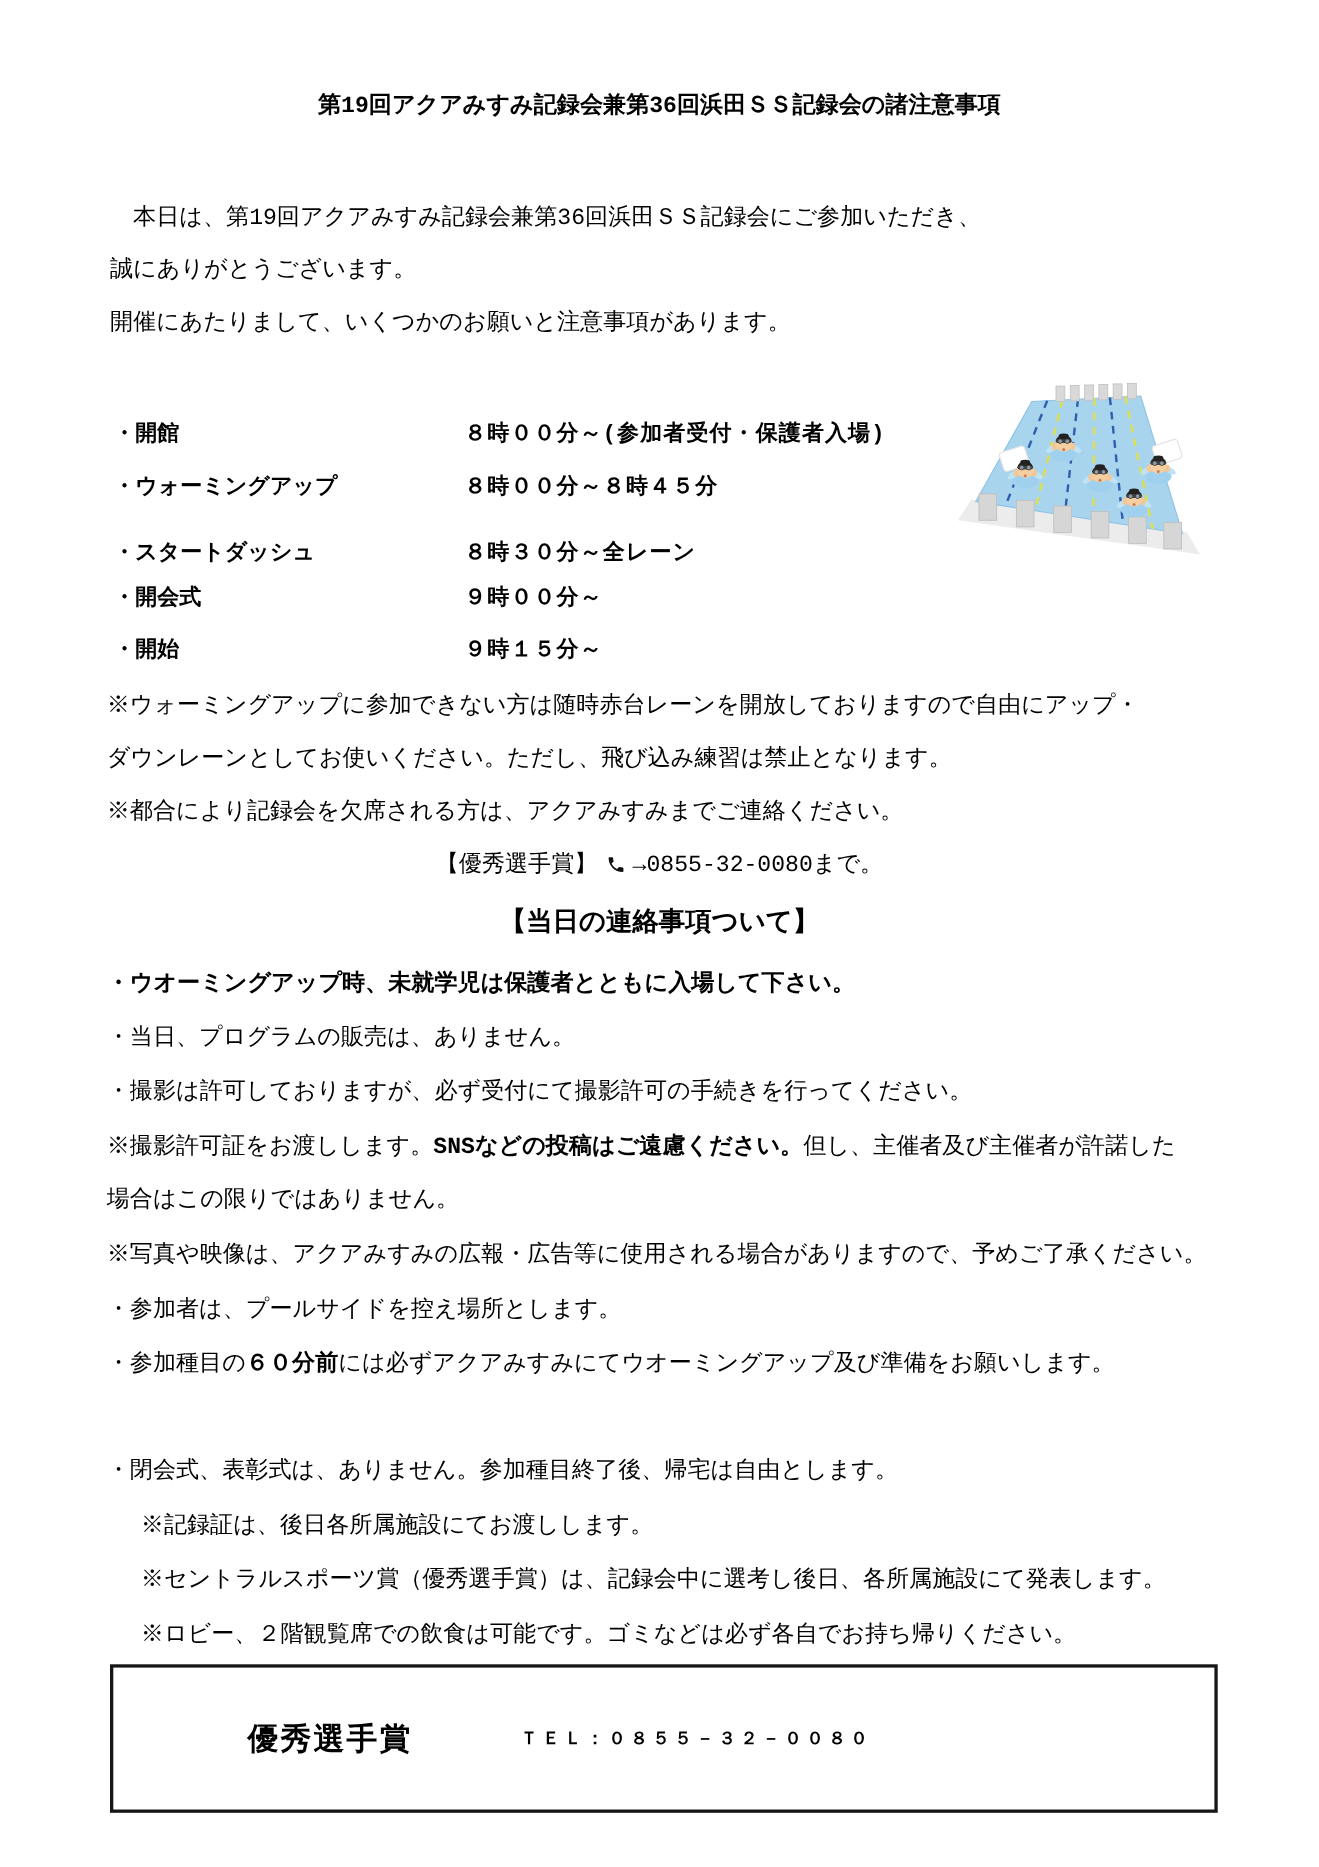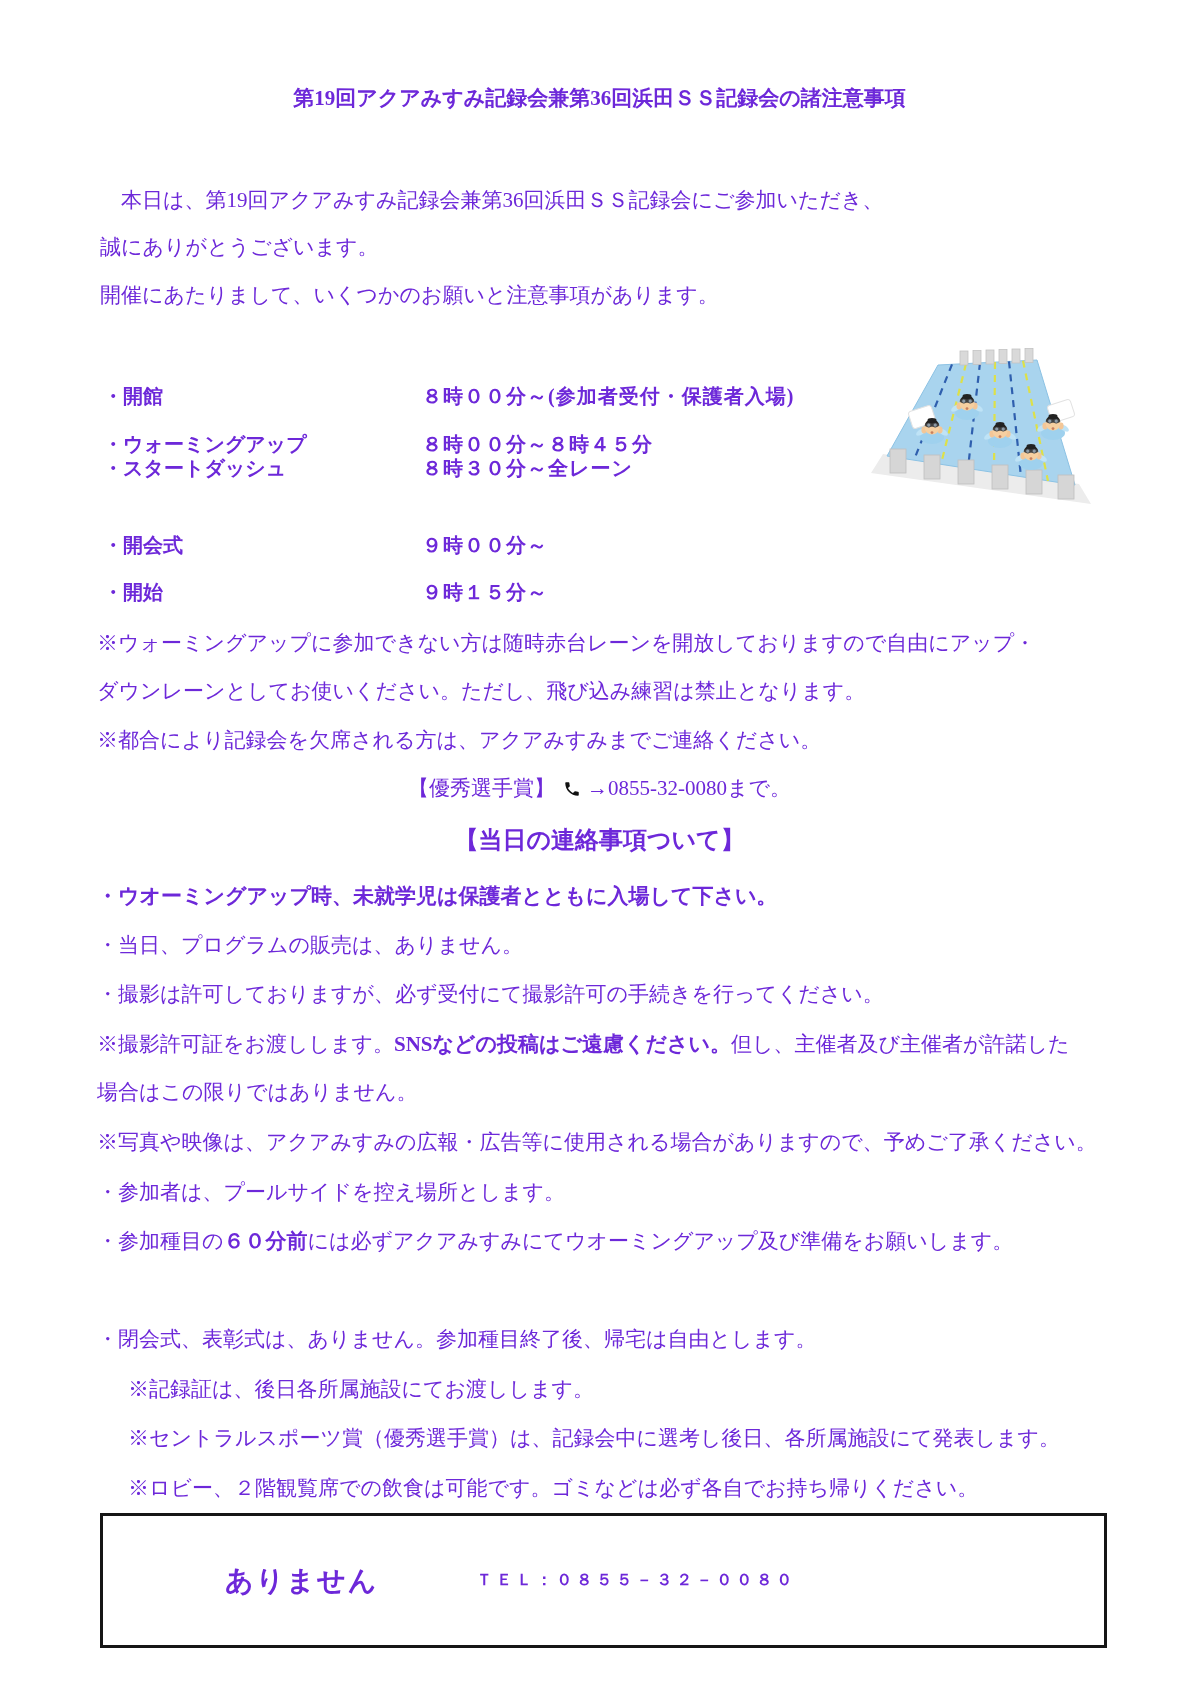--- a/index.html
+++ b/index.html
@@ -1,18 +1,18 @@
 <!DOCTYPE html>
 <html><head>
 <meta charset="utf-8">
 <style>
   html,body { margin:0; padding:0; background:#ffffff; }
   .page {
     position:relative; width:1199px; height:1697px; background:#ffffff;
-    font-family:Liberation Serif, serif; color:#6d28d9; overflow:hidden;
+    font-family:Liberation Mono, monospace; color:#000000; overflow:hidden;
   }
   .line { position:absolute; font-size:21px; line-height:26px; white-space:nowrap; }
   .b { font-weight:bold; }
   .doc-title { left:0; right:0; text-align:center; font-size:21px; font-weight:bold; }
   .center { left:0; right:0; text-align:center; }
   .indent-0 { left:100px; }
   .indent-1 { left:97px; }
   .indent-2 { left:128px; }
   .sched-row { position:absolute; left:103px; width:760px; font-size:20px; font-weight:bold; line-height:28px; white-space:nowrap; }
   .sched-time { position:absolute; left:319px; top:0; letter-spacing:1px; }
@@ -38,21 +38,21 @@
   <div class="line indent-0" style="top:282px">開催にあたりまして、いくつかのお願いと注意事項があります。</div>
 
   <div class="sched-row" style="top:382px">
     <span>・開館</span>
     <span class="sched-time">８時００分～(参加者受付・保護者入場)</span>
   </div>
   <div class="sched-row" style="top:430px">
     <span>・ウォーミングアップ</span>
     <span class="sched-time">８時００分～８時４５分</span>
   </div>
-  <div class="sched-row" style="top:454px">
+  <div class="sched-row" style="top:490px">
     <span>・スタートダッシュ</span>
     <span class="sched-time">８時３０分～全レーン</span>
   </div>
   <div class="sched-row" style="top:531px">
     <span>・開会式</span>
     <span class="sched-time">９時００分～</span>
   </div>
   <div class="sched-row" style="top:578px">
     <span>・開始</span>
     <span class="sched-time">９時１５分～</span>
@@ -152,17 +152,17 @@
   <div class="line indent-1" style="top:1179px">・参加者は、プールサイドを控え場所とします。</div>
   <div class="line indent-1" style="top:1228px">
     <span>・参加種目の</span><span class="b">６０分前</span><span>には必ずアクアみすみにてウオーミングアップ及び準備をお願いします。</span>
   </div>
   <div class="line indent-1" style="top:1326px">・閉会式、表彰式は、ありません。参加種目終了後、帰宅は自由とします。</div>
   <div class="line indent-2" style="top:1425px">※セントラルスポーツ賞（優秀選手賞）は、記録会中に選考し後日、各所属施設にて発表します。</div>
   <div class="line indent-2" style="top:1376px">※記録証は、後日各所属施設にてお渡しします。</div>
   <div class="line indent-2" style="top:1475px">※ロビー、２階観覧席での飲食は可能です。ゴミなどは必ず各自でお持ち帰りください。</div>
 
   <div class="tel-box">
-    <span class="tel-name">ありません</span>
+    <span class="tel-name">優秀選手賞</span>
     <span class="tel-number">ＴＥＬ：０８５５－３２－００８０</span>
   </div>
 
 </div>
 
 </body></html>

